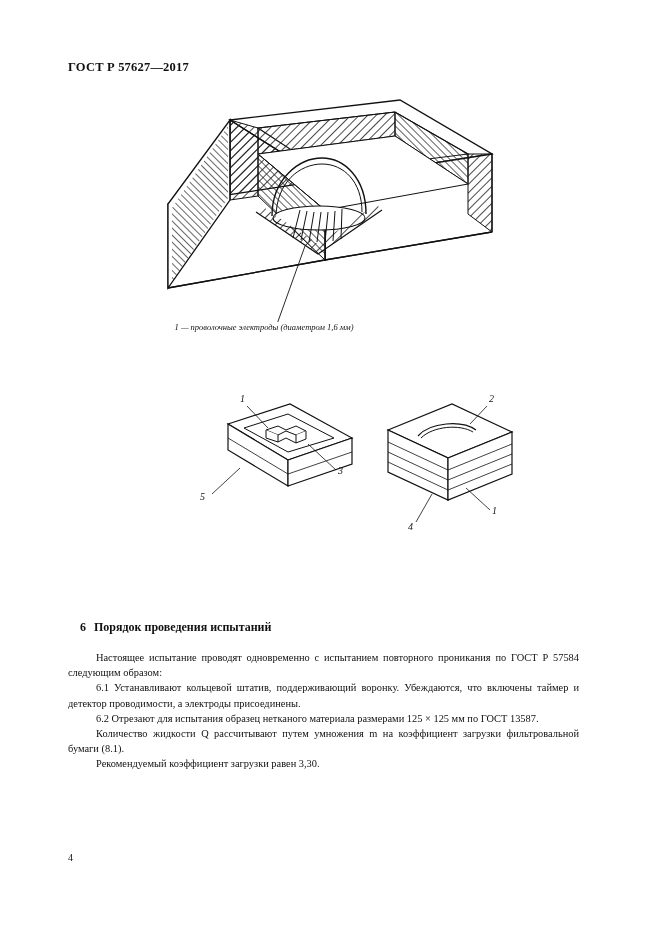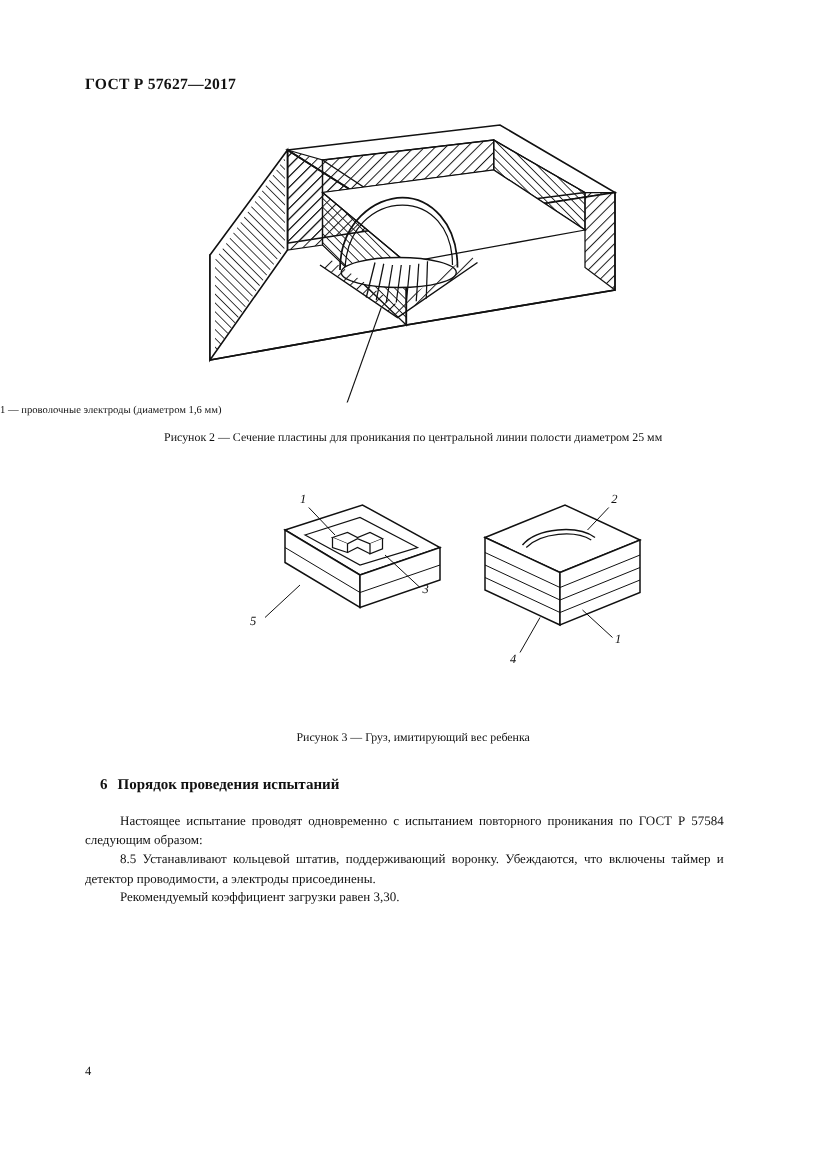--- a/index.html
+++ b/index.html
@@ -36,23 +36,24 @@
     left: 0;
     top: 92px;
     width: 661px;
     height: 230px;
   }
   .fig1-caption-key {
     position: absolute;
     left: 0;
     top: 322px;
     width: 528px;
-    text-align: left;
+    text-align: center;
     font-size: 8.5px;
     font-family: "Liberation Serif", serif;
+    font-style: italic;
   }
   .fig1-caption {
     position: absolute;
     left: 0;
     top: 346px;
     width: 661px;
     text-align: center;
     font-size: 9.5px;
     font-family: "Liberation Serif", serif;
   }
@@ -182,21 +183,20 @@
 
       <line x1="168" y1="196" x2="325" y2="168" stroke="#111" stroke-width="1.3"></line>
       <line x1="325" y1="168" x2="492" y2="140" stroke="#111" stroke-width="1.3"></line>
 
       <line x1="262" y1="274" x2="305" y2="154" stroke="#111" stroke-width="0.9"></line>
       <text class="lblnum" x="252" y="280">1</text>
     </svg>
   </div>
 
   <div class="fig1-caption-key">1 — проволочные электроды (диаметром 1,6 мм)</div>
-  <div class="fig1-caption">Рисунок 2 — Сечение пластины для проникания по центральной линии полости диаметром 25 мм</div>
 
   <div class="fig2-wrap">
     <svg width="661" height="170" viewBox="0 0 661 170">
 
       <g>
 
         <polygon points="228,42 290,22 352,56 288,78" fill="#ffffff" stroke="#111" stroke-width="1.2"></polygon>
 
         <polygon points="244,46 288,32 334,56 288,70" fill="#ffffff" stroke="#111" stroke-width="1"></polygon>
 
@@ -237,27 +237,28 @@
         <line x1="487" y1="24" x2="470" y2="42" stroke="#111" stroke-width="0.8"></line>
         <text class="lblnum" x="489" y="20">2</text>
         <line x1="416" y1="140" x2="432" y2="112" stroke="#111" stroke-width="0.8"></line>
         <text class="lblnum" x="408" y="148">4</text>
         <line x1="490" y1="128" x2="466" y2="106" stroke="#111" stroke-width="0.8"></line>
         <text class="lblnum" x="492" y="132">1</text>
       </g>
     </svg>
   </div>
 
-  <div class="fig2-caption">Рисунок 3 — Груз, имитирующий вес ребенка</div>
 
   <div class="section-title">
     <span class="num">6</span><span>Порядок проведения испытаний</span>
   </div>
 
   <div class="body-text">
     <p>Настоящее испытание проводят одновременно с испытанием повторного проникания по ГОСТ Р 57584 следующим образом:</p>
-    <p>8.5  Устанавливают кольцевой штатив, поддерживающий воронку. Убеждаются, что включены таймер и детектор проводимости, а электроды присоединены.</p>
+    <p>6.1  Устанавливают кольцевой штатив, поддерживающий воронку. Убеждаются, что включены таймер и детектор проводимости, а электроды присоединены.</p>
+    <p>6.2  Отрезают для испытания образец нетканого материала размерами 125 × 125 мм по ГОСТ 13587.</p>
+    <p>Количество жидкости Q рассчитывают путем умножения m на коэффициент загрузки фильтровальной бумаги (8.1).</p>
     <p>Рекомендуемый коэффициент загрузки равен 3,30.</p>
   </div>
 
   <div class="pageno">4</div>
 
 </div>
 
 </body></html>

